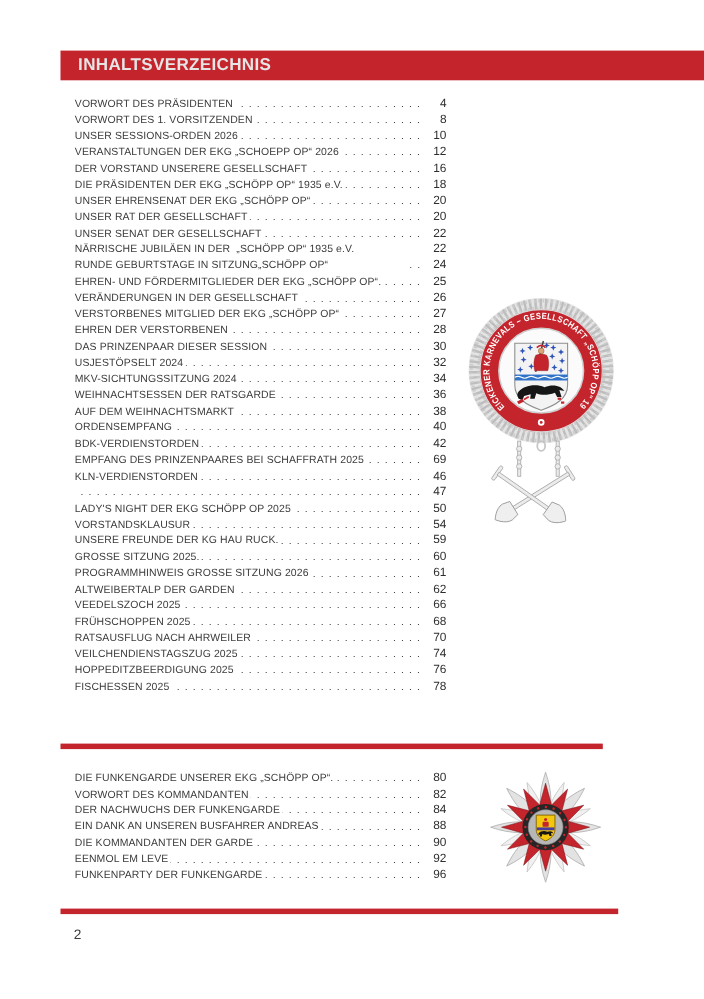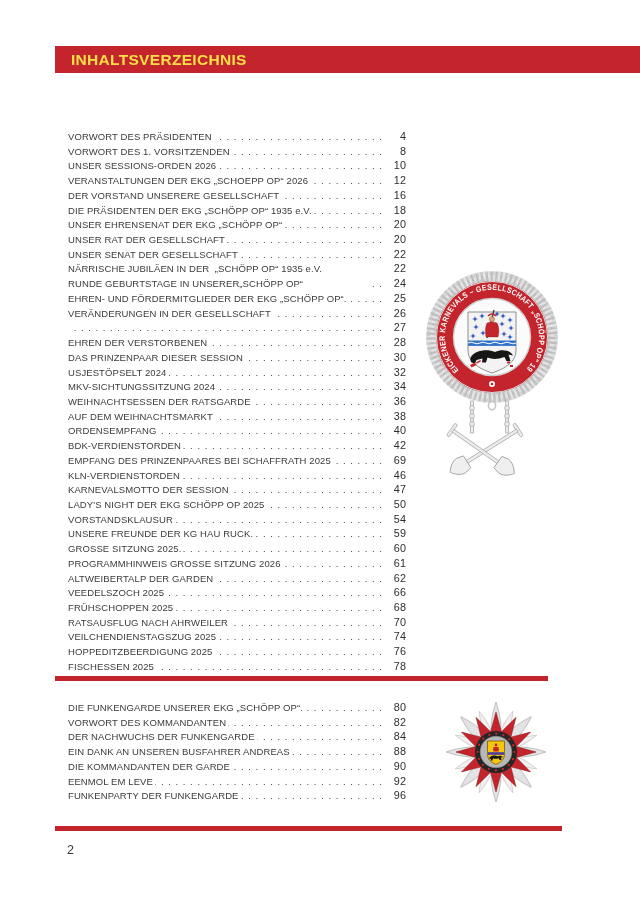--- a/index.html
+++ b/index.html
@@ -9,25 +9,25 @@
     font-family:"Liberation Sans", sans-serif;
     position:relative;
     overflow:hidden;
   }
   .banner {
     position:absolute; left:55px; top:46px; right:0; height:27px;
     background:#c4242c;
     display:flex; align-items:center;
   }
   .banner .banner-title {
-    color:#fde047; font-weight:bold; font-size:15.5px;
+    color:#e5e5e5; font-weight:bold; font-size:15.5px;
     letter-spacing:0.3px; padding-left:16px;
   }
   .toc-section { position:absolute; left:68px; width:338px; }
-  #toc-main   { top:87px;margin-top:42px;  }
+  #toc-main   { top:87px;  }
   #toc-funken { top:700px; }
   .toc-row {
     display:flex; align-items:baseline;
     height:14.72px; line-height:14.72px;
     font-size:9.5px; color:#3b3b3b; letter-spacing:0.1px;
   }
   .toc-title { white-space:pre; flex:0 0 auto; }
   .toc-leader {
     flex:1 1 auto; overflow:hidden; white-space:nowrap;
     direction:rtl; margin:0 3px 0 2px; color:#3b3b3b;
@@ -105,35 +105,36 @@
       <span class="toc-title">UNSER SENAT DER GESELLSCHAFT</span>
       <span class="toc-leader dots"></span>
       <span class="toc-page">22</span>
     </div>
     <div class="toc-row">
       <span class="toc-title">NÄRRISCHE JUBILÄEN IN DER  „SCHÖPP OP“ 1935 e.V.</span>
       <span class="toc-leader none"></span>
       <span class="toc-page">22</span>
     </div>
     <div class="toc-row">
-      <span class="toc-title">RUNDE GEBURTSTAGE IN UNSERER„SCHÖPP OP“</span>
+      <span class="toc-title">RUNDE GEBURTSTAGE IN SITZUNG„SCHÖPP OP“</span>
       <span class="toc-leader short"></span>
       <span class="toc-page">24</span>
     </div>
     <div class="toc-row">
       <span class="toc-title">EHREN- UND FÖRDERMITGLIEDER DER EKG „SCHÖPP OP“.</span>
       <span class="toc-leader dots"></span>
       <span class="toc-page">25</span>
     </div>
     <div class="toc-row">
       <span class="toc-title">VERÄNDERUNGEN IN DER GESELLSCHAFT</span>
       <span class="toc-leader dots"></span>
       <span class="toc-page">26</span>
     </div>
     <div class="toc-row">
+      <span class="toc-title">VERSTORBENES MITGLIED DER EKG „SCHÖPP OP“</span>
       <span class="toc-leader dots"></span>
       <span class="toc-page">27</span>
     </div>
     <div class="toc-row">
       <span class="toc-title">EHREN DER VERSTORBENEN</span>
       <span class="toc-leader dots"></span>
       <span class="toc-page">28</span>
     </div>
     <div class="toc-row">
       <span class="toc-title">DAS PRINZENPAAR DIESER SESSION</span>
@@ -174,21 +175,20 @@
       <span class="toc-title">EMPFANG DES PRINZENPAARES BEI SCHAFFRATH 2025</span>
       <span class="toc-leader dots"></span>
       <span class="toc-page">69</span>
     </div>
     <div class="toc-row">
       <span class="toc-title">KLN-VERDIENSTORDEN</span>
       <span class="toc-leader dots"></span>
       <span class="toc-page">46</span>
     </div>
     <div class="toc-row">
-      <span class="toc-title">KARNEVALSMOTTO DER SESSION</span>
       <span class="toc-leader dots"></span>
       <span class="toc-page">47</span>
     </div>
     <div class="toc-row">
       <span class="toc-title">LADY'S NIGHT DER EKG SCHÖPP OP 2025</span>
       <span class="toc-leader dots"></span>
       <span class="toc-page">50</span>
     </div>
     <div class="toc-row">
       <span class="toc-title">VORSTANDSKLAUSUR</span>

